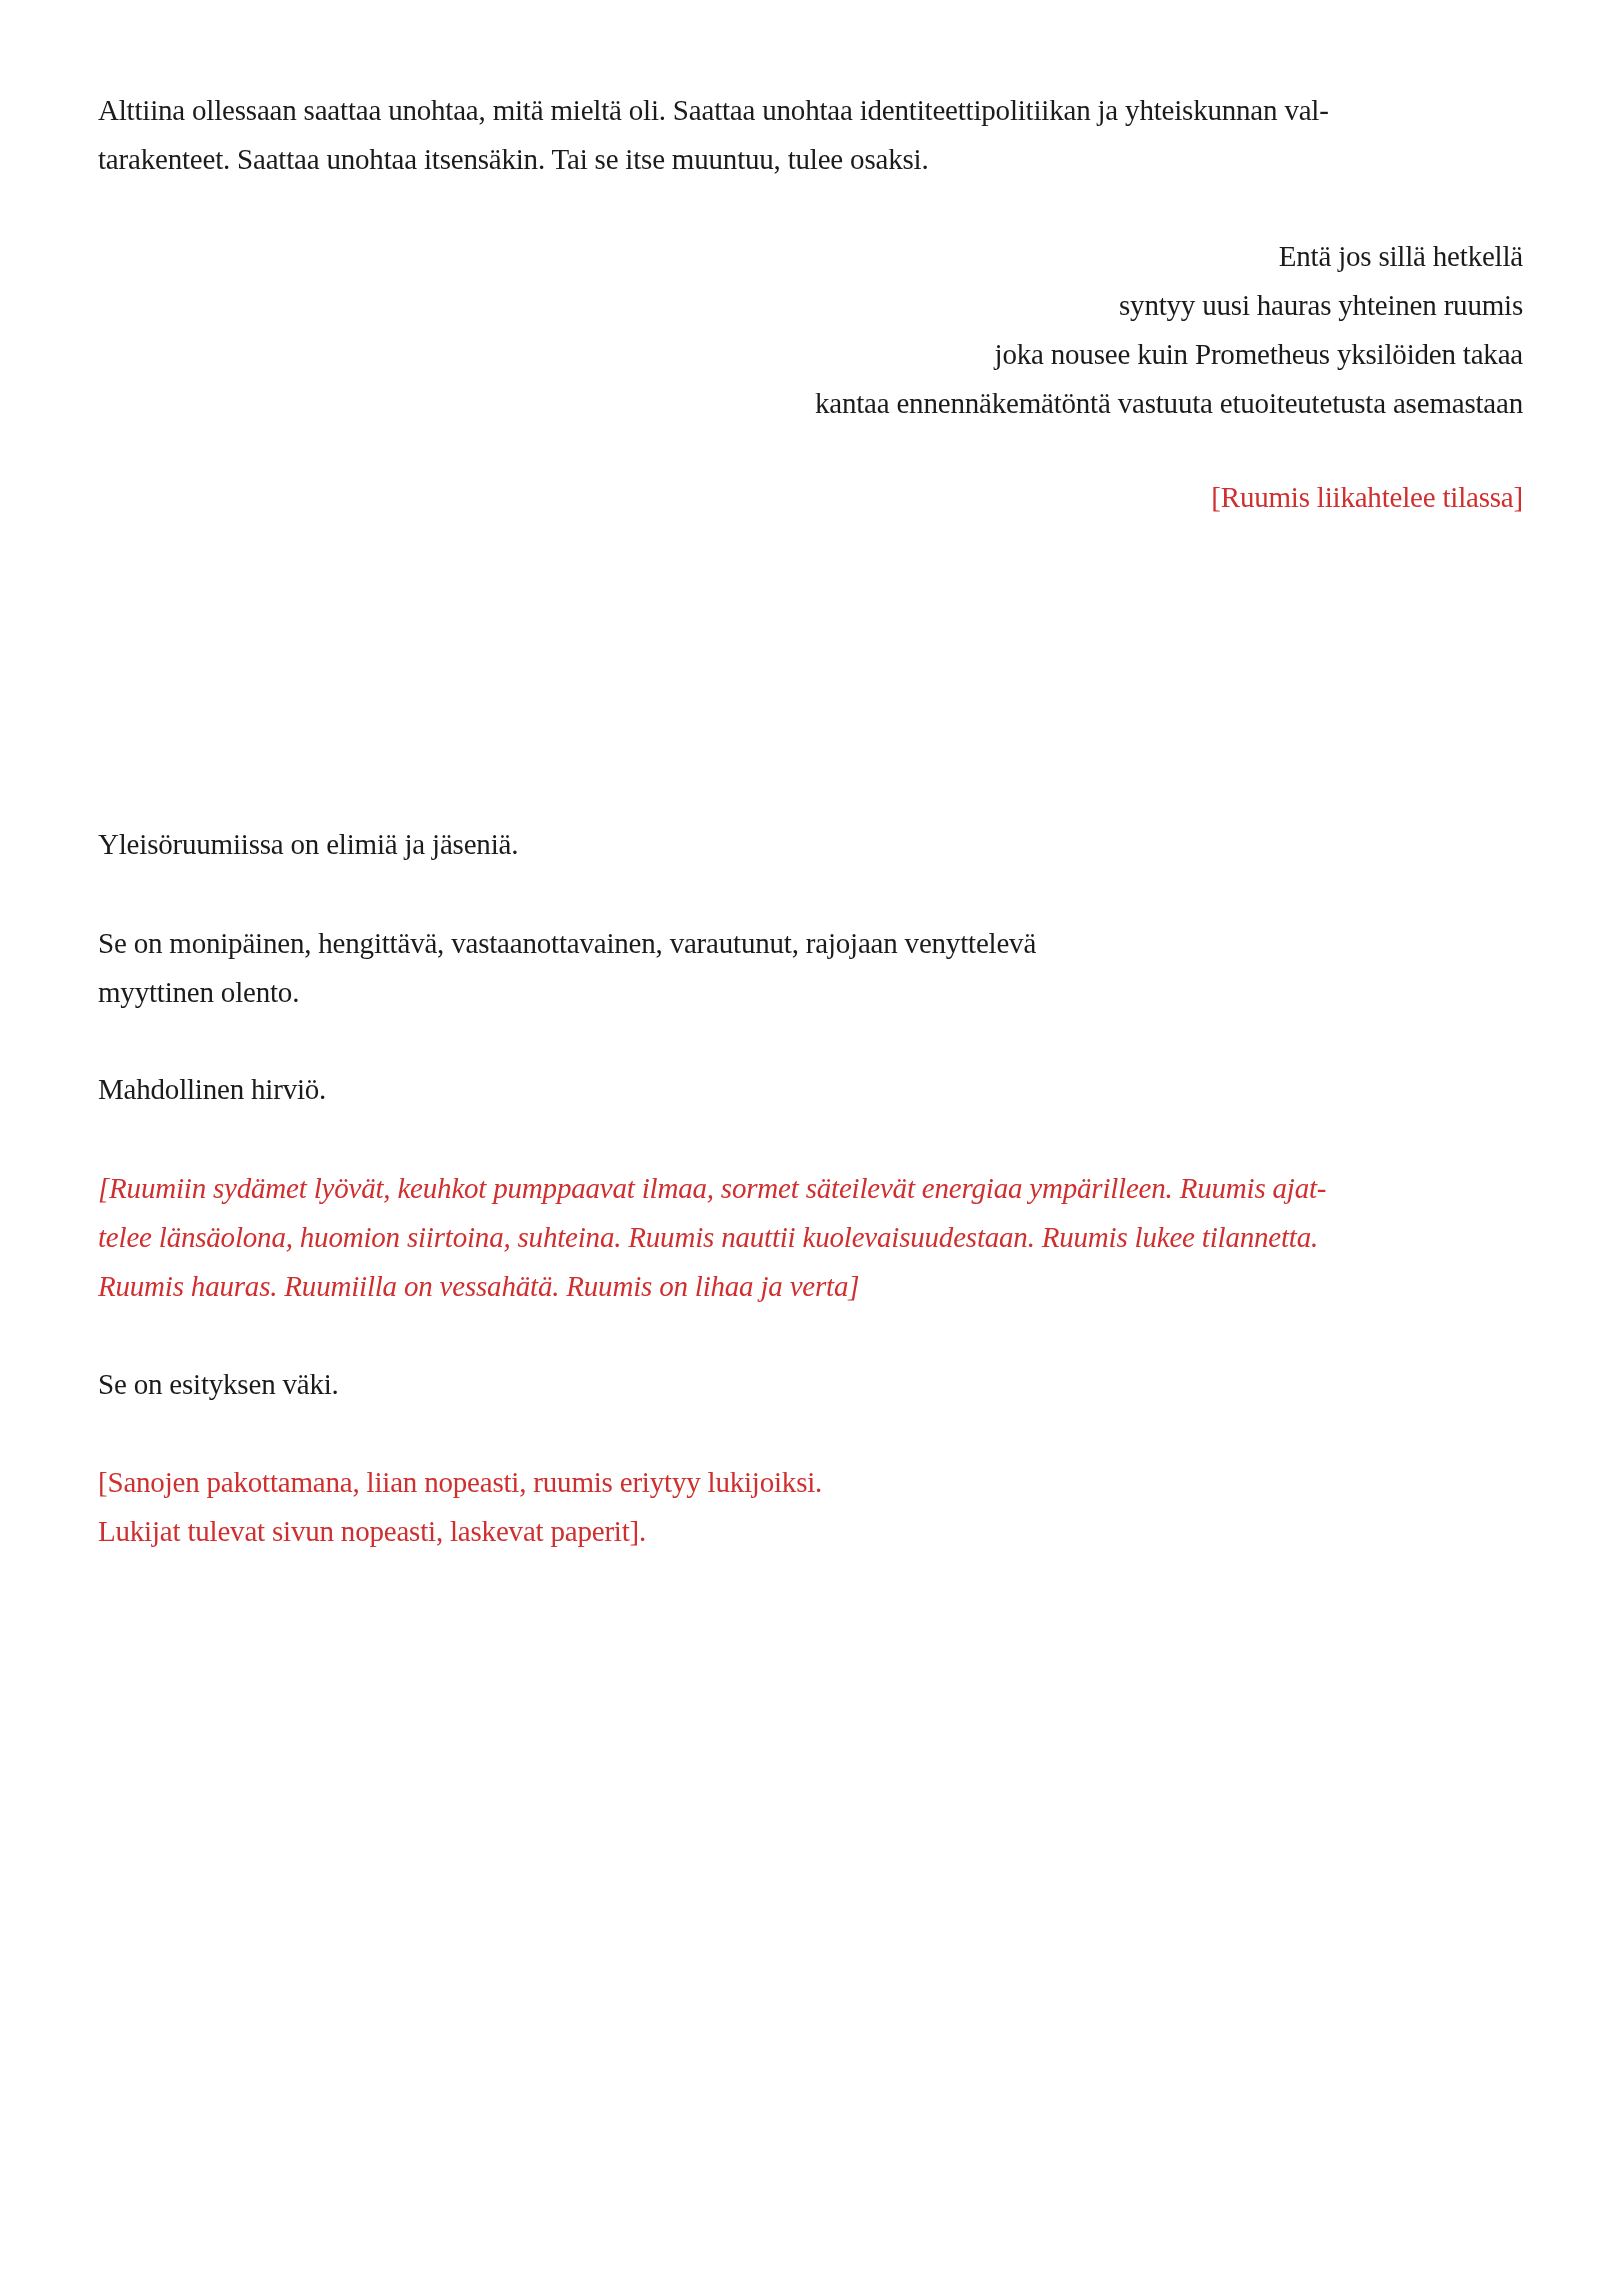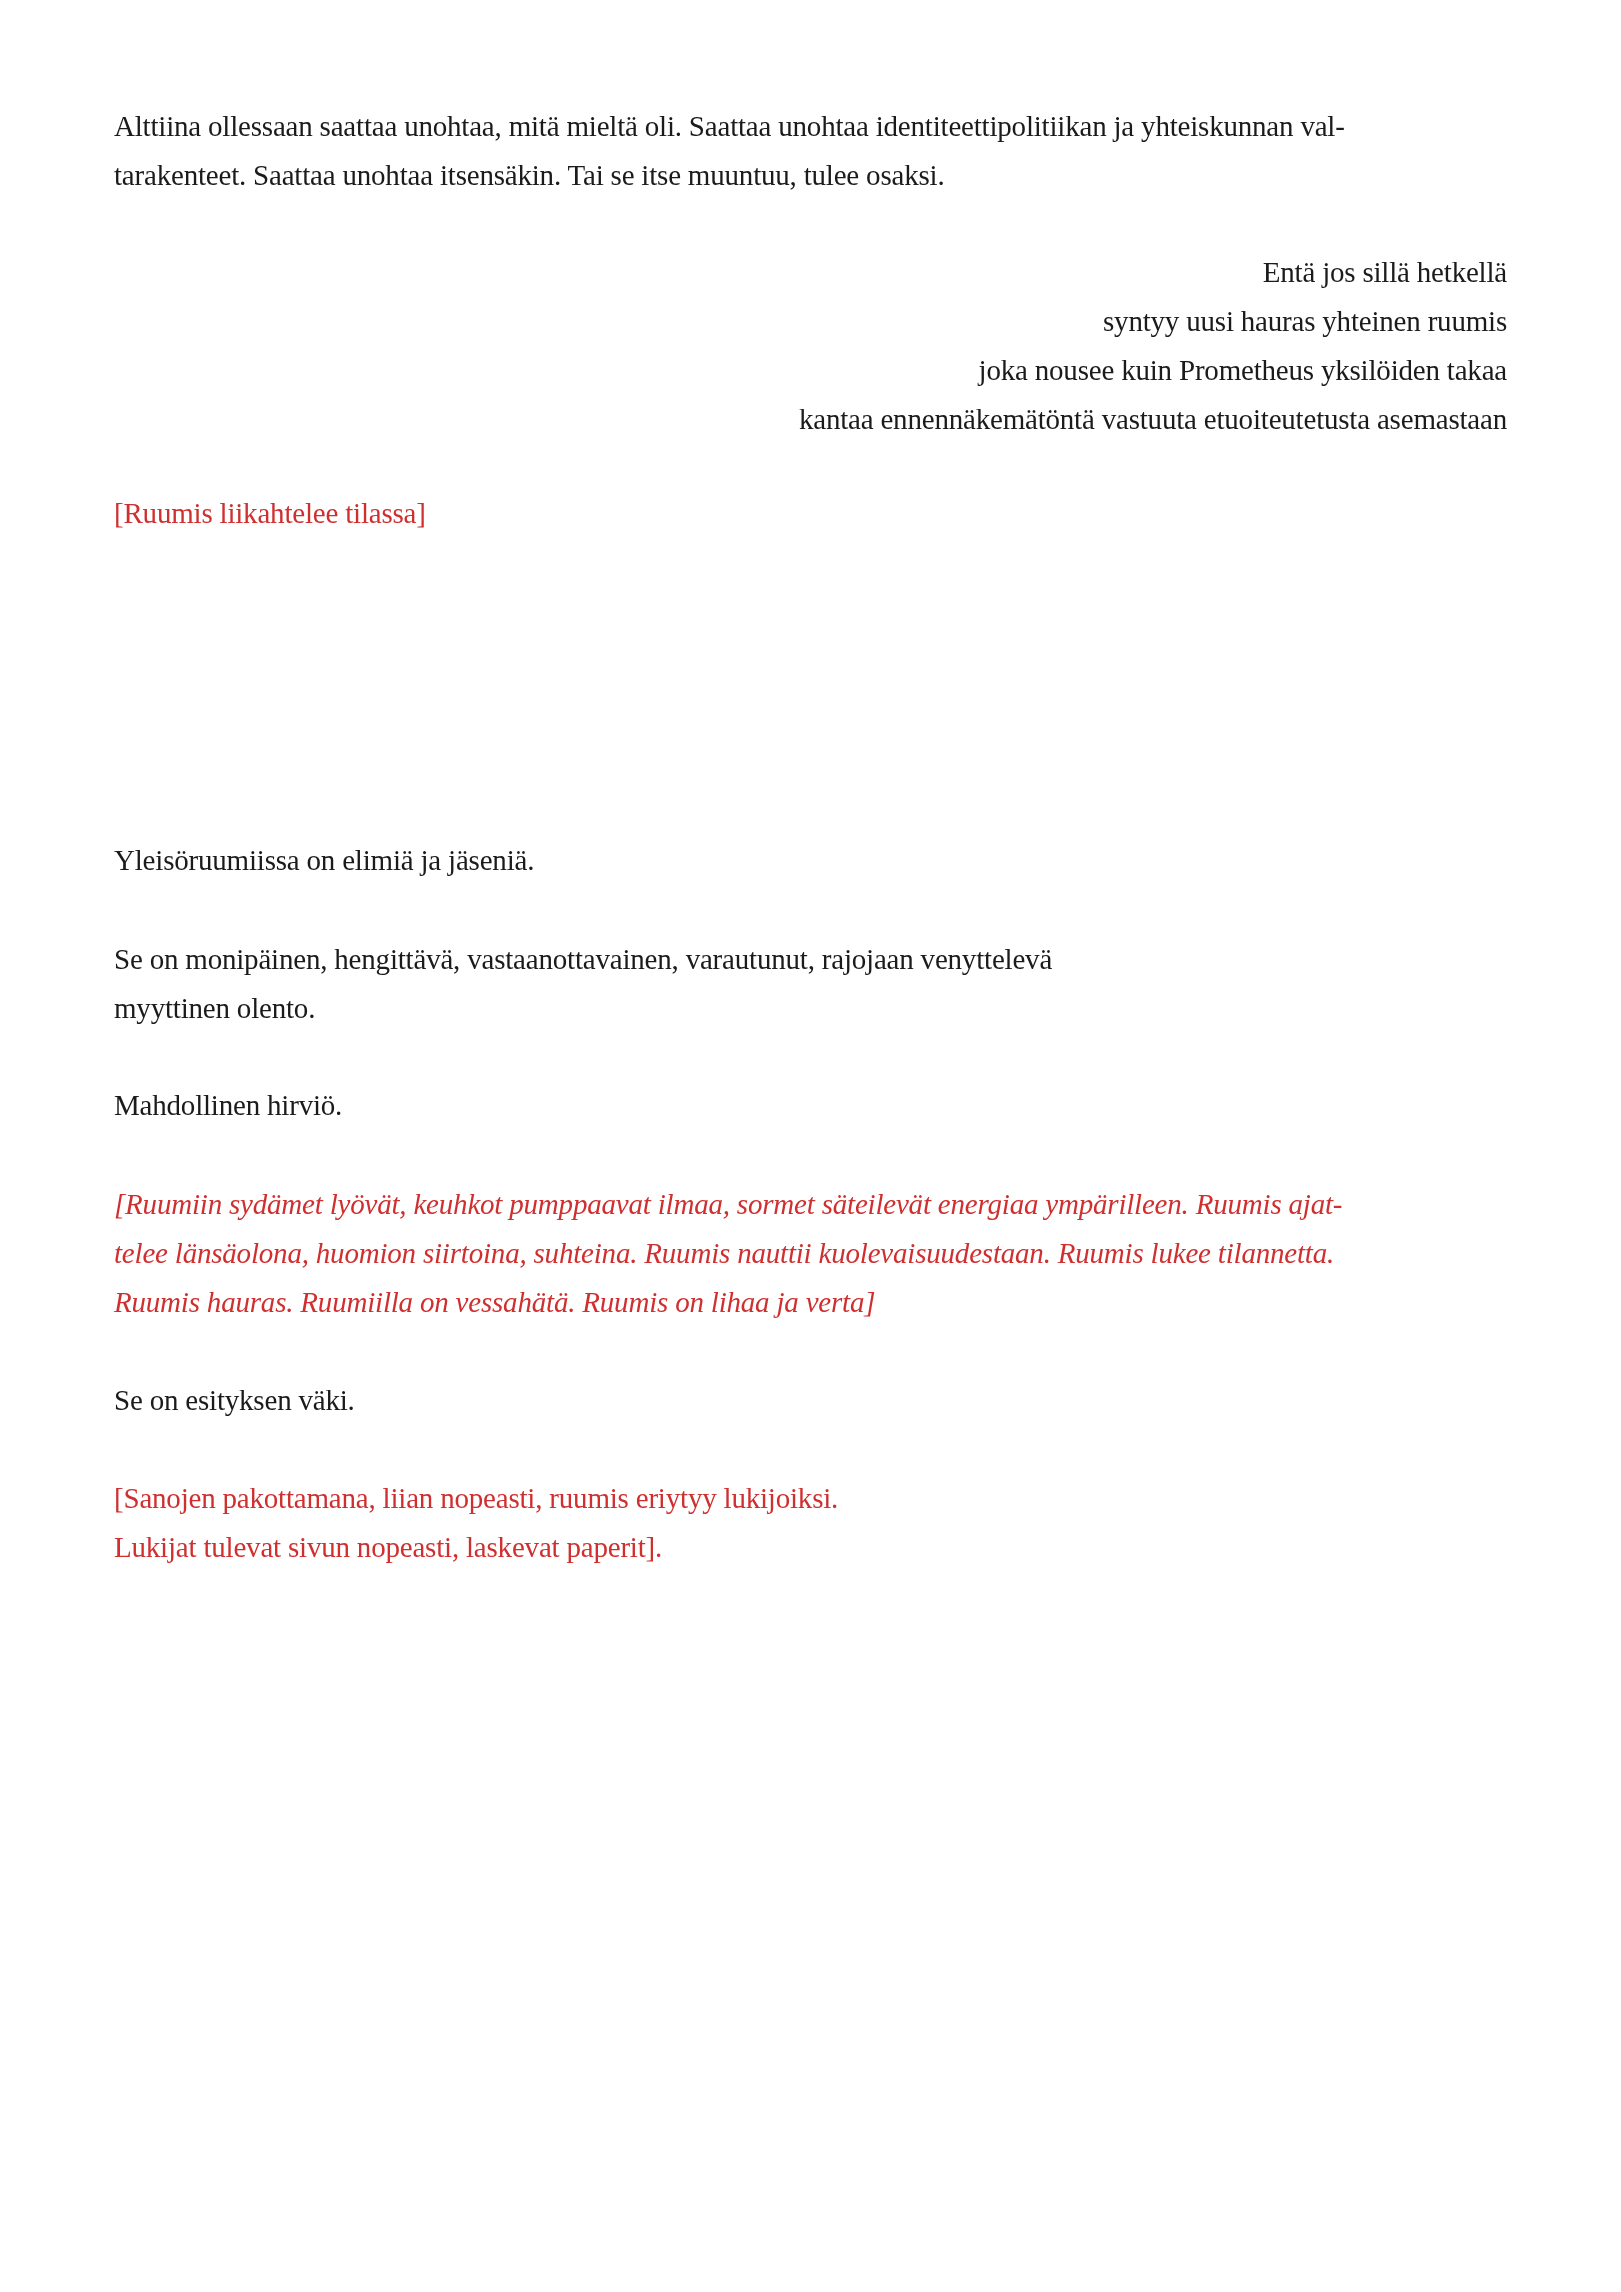--- a/index.html
+++ b/index.html
@@ -15,32 +15,32 @@
     padding: 86px 98px 0 98px;
     background: var(--page-bg, #ffffff);
     overflow: hidden;
     font-family: "Liberation Serif", "DejaVu Serif", serif;
     font-size: 29px;
     letter-spacing: -0.2px;
     line-height: 49px;
     color: var(--text-color, #1b1b1b);
   }
   .block {
-    margin: 16px;
+    margin: 0;
   }
   .block .ln {
     display: block;
     white-space: nowrap;
   }
   .stage-direction {
     color: var(--red-color, #d02f2f);
   }
   .gap-std      { margin-top: 49px;  }
   .gap-poem     { margin-top: 48px; text-align: right;  }
-  .gap-red1     { margin-top: 45px;  }
+  .gap-red1     { margin-top: 45px; text-align: right;  }
   .gap-big-1    { margin-top: 298px; }
   .gap-after-b4 { margin-top: 50px;  }
   .gap-b6       { margin-top: 48px;  }
   .gap-red2     { margin-top: 50px; font-style: italic;  }
   .gap-big-2    { margin-top: 343px; }
 </style>
 </head>
 <body>
 
 <div class="page">

